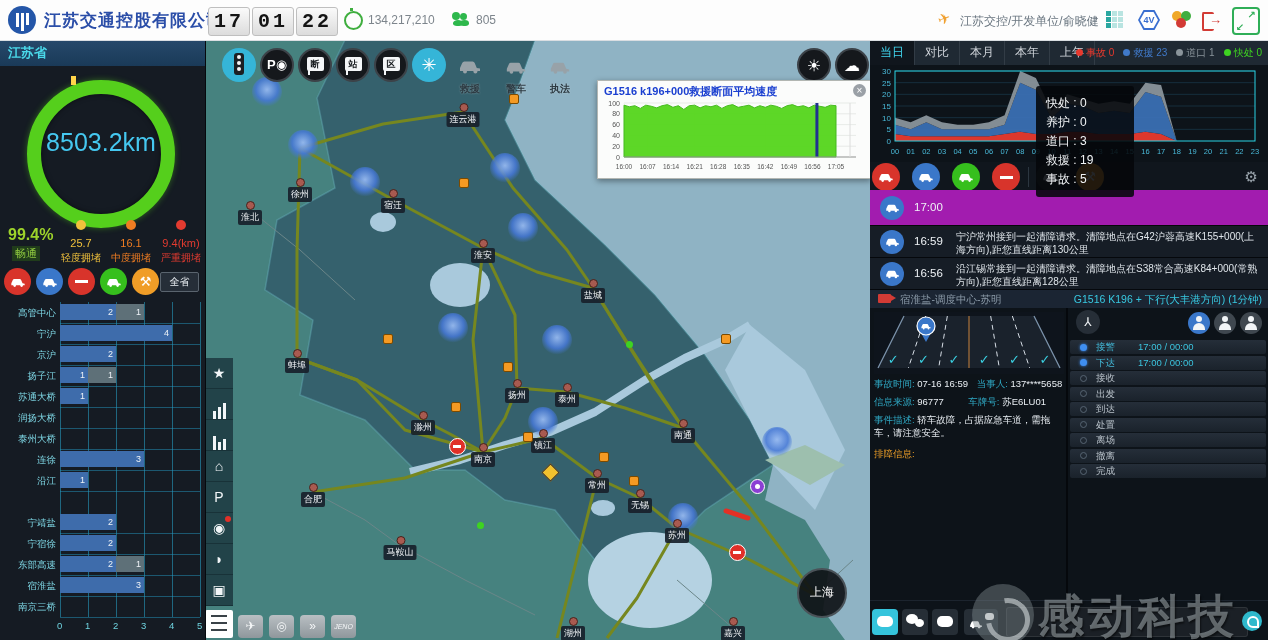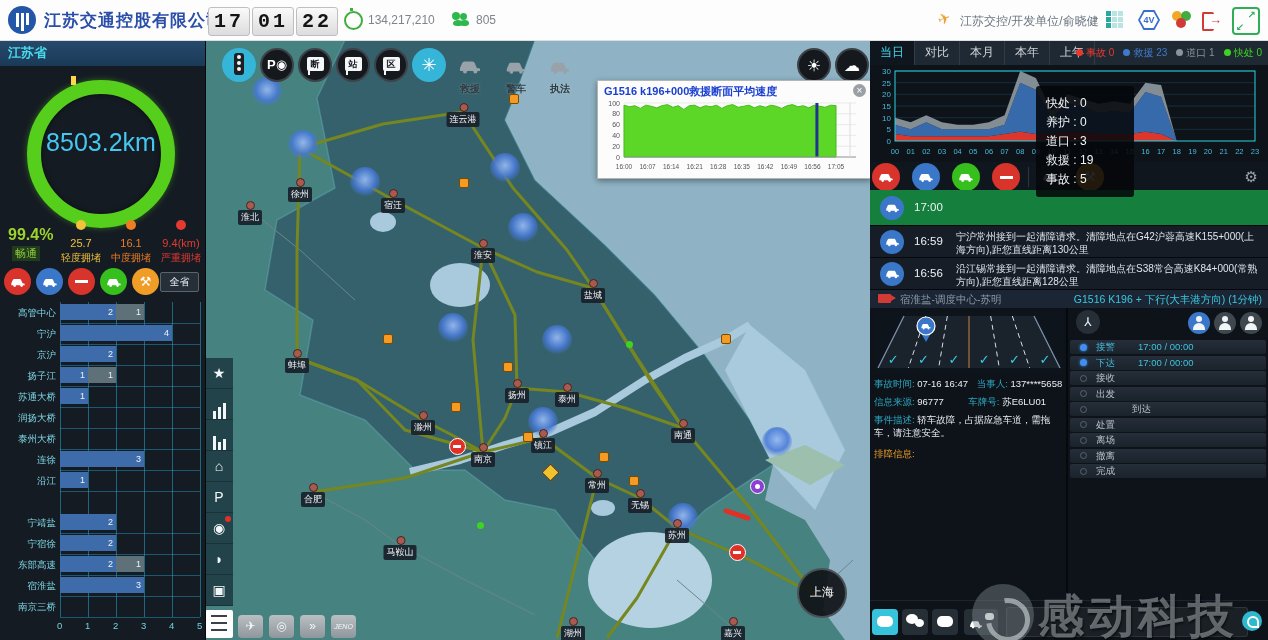--- a/index.html
+++ b/index.html
@@ -704,21 +704,21 @@
         </div>
       <div class="ic-sep" style="left:158px"></div>
       <div class="ic-c" style="left:166px;background:#23282e"><svg width="16" height="16" style="color:#cfd6dc">
             <use href="#car"></use>
           </svg></div>
       <div class="ic-c" style="left:206px;background:#f09d27"><span style="color:#fff;font-size:13px;line-height:28px">⚒</span></div>
       <div class="gear">⚙</div>
     </div>
 
     <div id="rp-events">
-        <div class="evt" style="top: 150px; height: 36px; background: #15803d;">
+        <div class="evt" style="top: 150px; height: 36px; background: #a21caf;">
           <div class="eic" style="top: 6px;"><svg width="15" height="15" style="color:#fff;margin-top:4px">
               <use href="#car"></use>
             </svg></div>
           <div class="tm" style="top: 11px;">17:00</div>
         </div>
         <div class="evt" style="top: 186px; height: 32px; background: rgb(22, 29, 38);">
           <div class="eic" style="top: 4px;"><svg width="15" height="15" style="color:#fff;margin-top:4px">
               <use href="#car"></use>
             </svg></div>
           <div class="tm" style="top: 9px;">16:59</div>
@@ -755,21 +755,21 @@
         <text x="110.16666666666667" y="52" text-anchor="middle" font-size="13" font-weight="bold" fill="#3bd0e2">✓</text>
         <text x="140.5" y="52" text-anchor="middle" font-size="13" font-weight="bold" fill="#3bd0e2">✓</text>
         <text x="170.83333333333334" y="52" text-anchor="middle" font-size="13" font-weight="bold" fill="#3bd0e2">✓</text>
         <polygon points="52,30 47,21 57,21" fill="#3a77c9"></polygon>
         <circle cx="52" cy="14" r="9" fill="#3a77c9" stroke="#fff" stroke-width="1.2"></circle>
         <use x="46.5" y="8.5" width="11" height="11" href="#car" style="color: rgb(255, 255, 255);"></use>
       </svg>
 
     <div class="frow" style="left:4px;top:338px">
       <span class="fl">事故时间:</span>
-      <span class="fv">07-16 16:47</span>
+      <span class="fv">07-16 16:59</span>
       <span class="fl" style="margin-left:6px">当事人:</span>
       <span class="fv">137****5658</span>
     </div>
     <div class="frow" style="left:4px;top:356px">
       <span class="fl">信息来源:</span>
       <span class="fv">96777</span>
       <span class="fl" style="margin-left:22px">车牌号:</span>
       <span class="fv">苏E6LU01</span>
     </div>
     <div class="frow" style="left:4px;top:374px;width:190px">
@@ -810,21 +810,21 @@
           <span class="lb" style="color: rgb(185, 194, 202);">接收</span>
           <span class="tv"></span>
         </div>
         <div class="tlrow" style="top: 346.5px;">
           <i class="dt" style="border: 1.5px solid rgb(86, 100, 114); box-sizing: border-box;"></i>
           <span class="lb" style="color: rgb(185, 194, 202);">出发</span>
           <span class="tv"></span>
         </div>
         <div class="tlrow" style="top: 362px;">
           <i class="dt" style="border: 1.5px solid rgb(86, 100, 114); box-sizing: border-box;"></i>
-          <span class="lb" style="color: rgb(185, 194, 202); margin-left: 36px;">到达</span>
+          <span class="lb" style="color: rgb(185, 194, 202);">到达</span>
           <span class="tv"></span>
         </div>
         <div class="tlrow" style="top: 377.5px;">
           <i class="dt" style="border: 1.5px solid rgb(86, 100, 114); box-sizing: border-box;"></i>
           <span class="lb" style="color: rgb(185, 194, 202);">处置</span>
           <span class="tv"></span>
         </div>
         <div class="tlrow" style="top: 393px; text-align: right;">
           <i class="dt" style="border: 1.5px solid rgb(86, 100, 114); box-sizing: border-box;"></i>
           <span class="lb" style="color: rgb(185, 194, 202);">离场</span>

